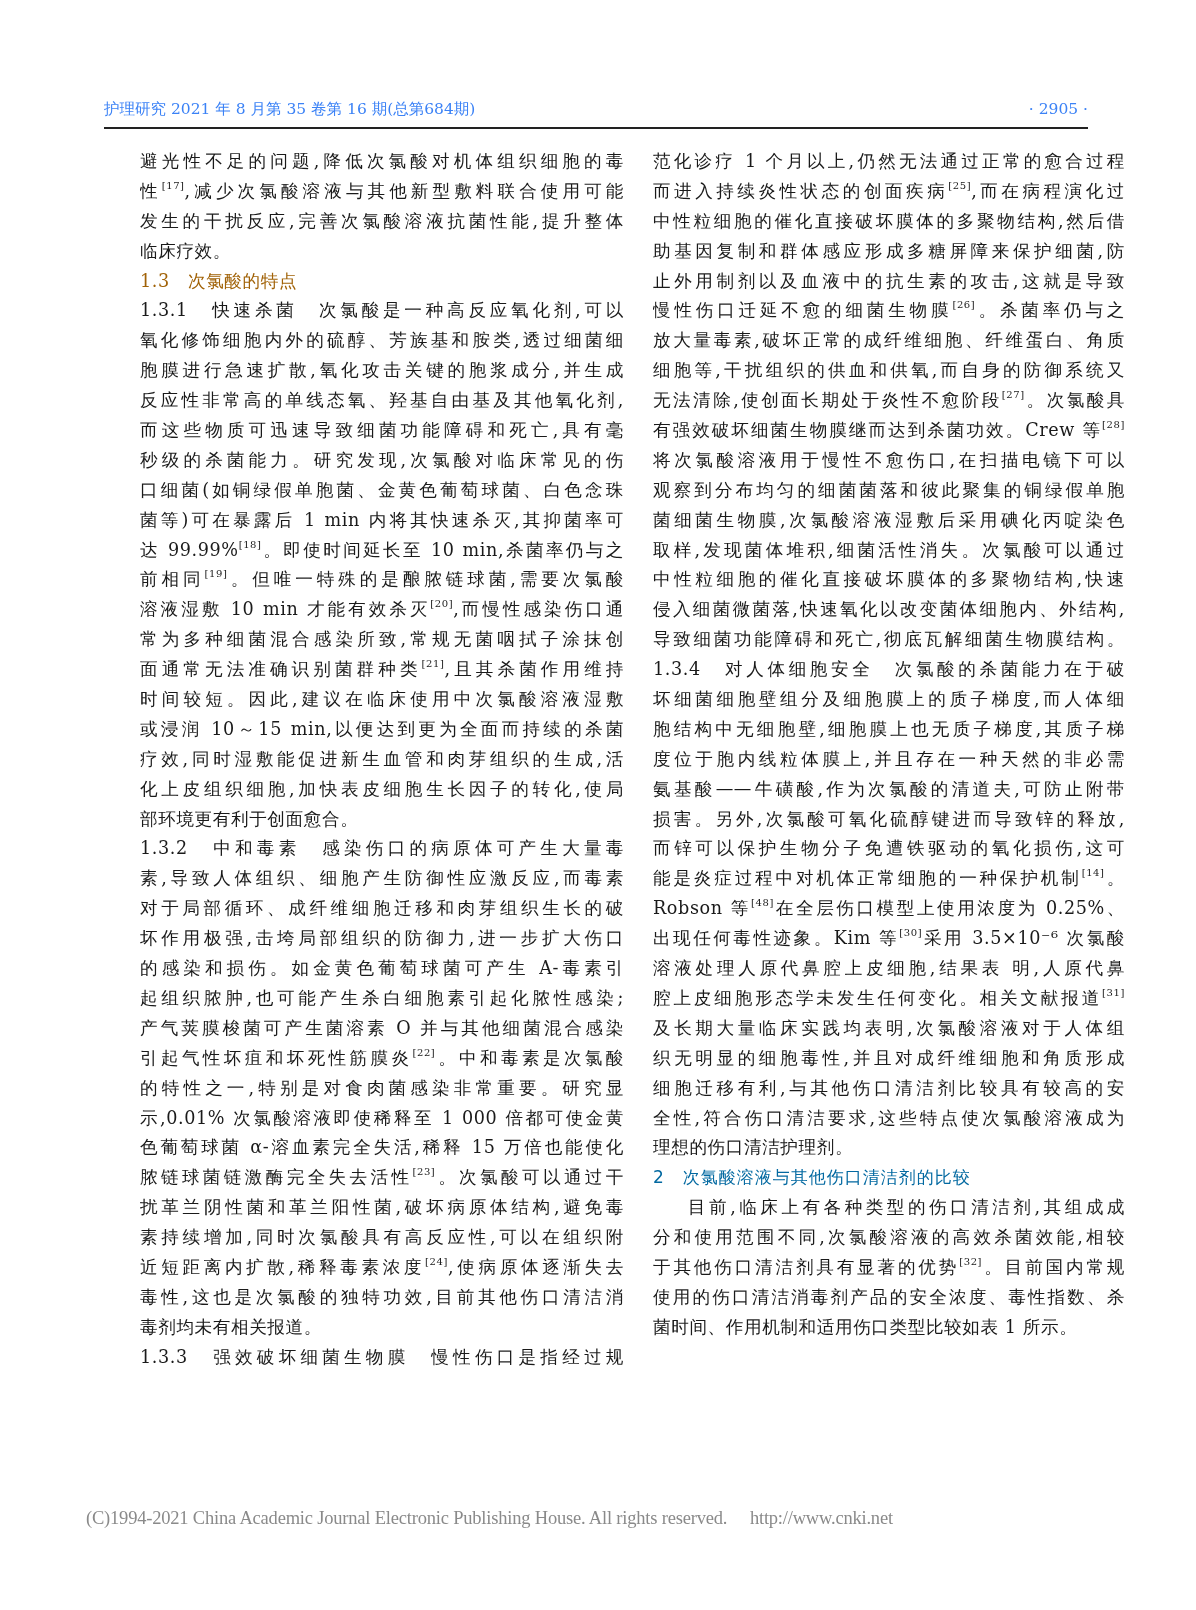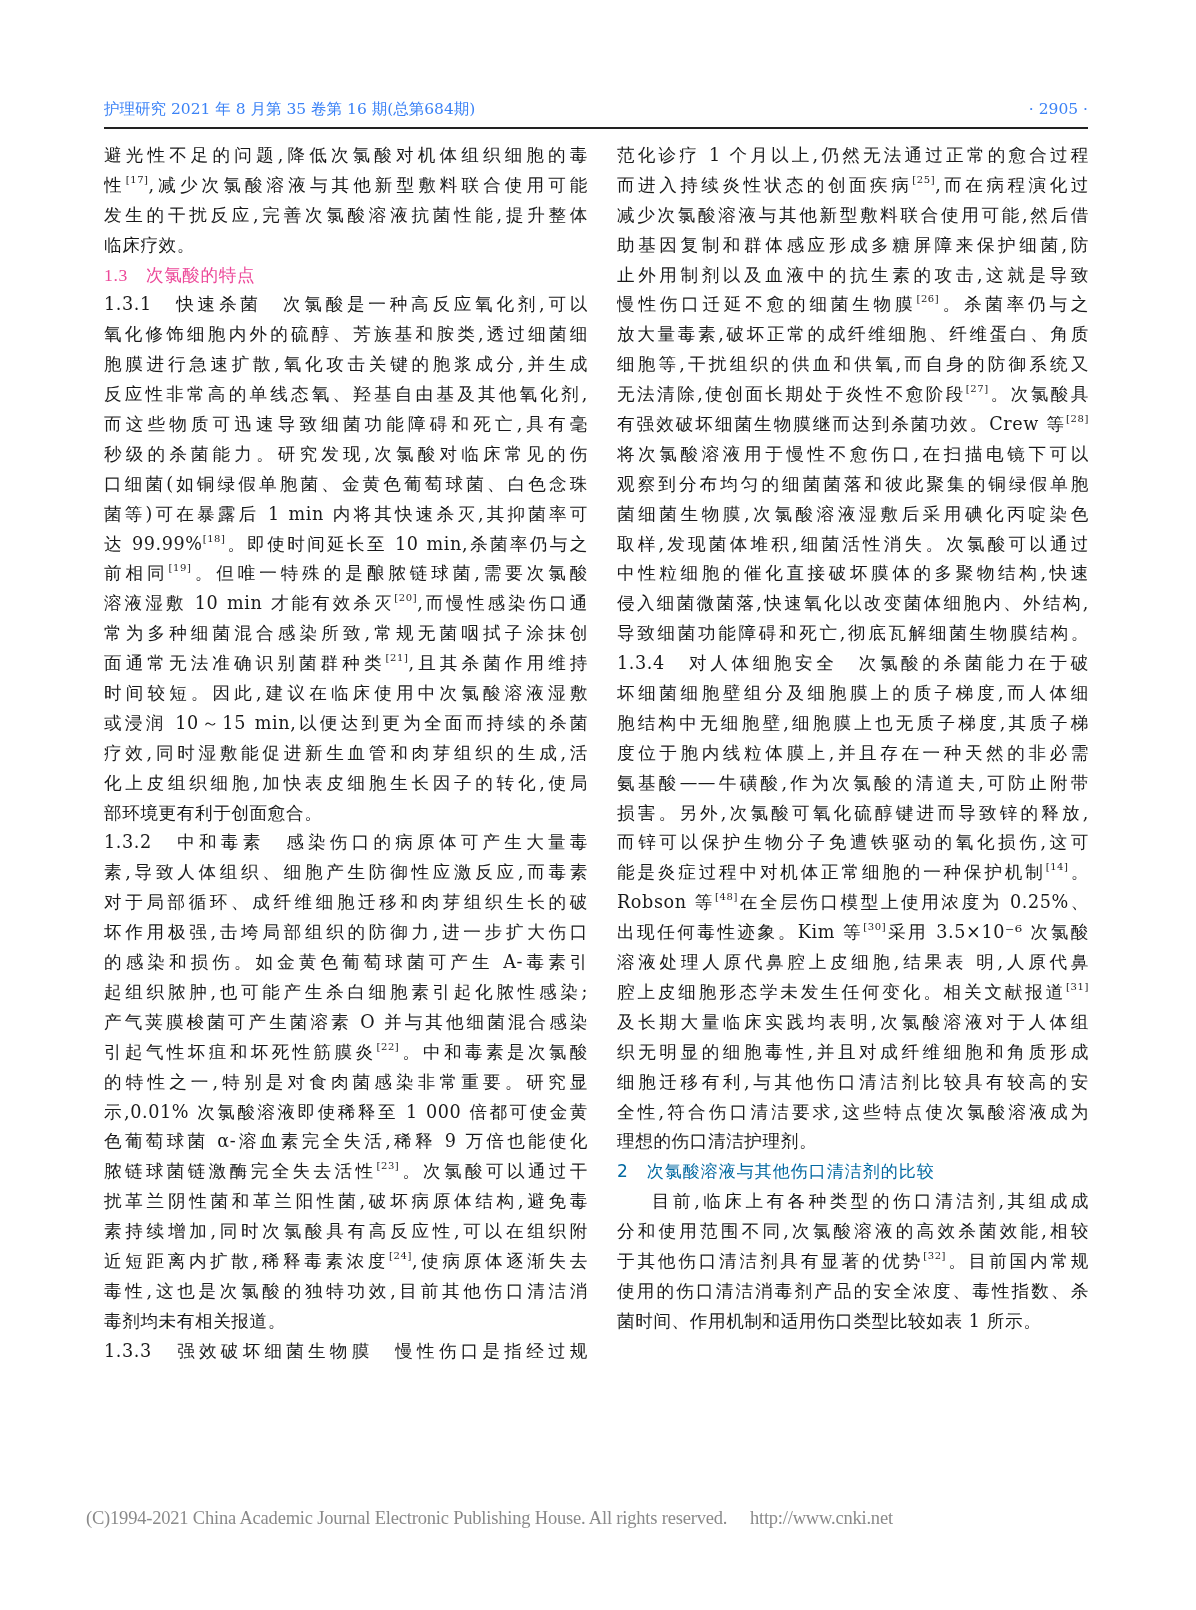--- a/index.html
+++ b/index.html
@@ -2,28 +2,28 @@
 <html><head>
 <meta charset="utf-8">
 <style>
   html, body { margin: 0; padding: 0; background: #ffffff; }
   body { width: 1196px; height: 1610px; position: relative; overflow: hidden;
          font-family: "DejaVu Serif", "Liberation Serif", serif; color: #1a1a1a; }
   .header { position: absolute; left: 104px; top: 92px; width: 984px; height: 34px;
             display: flex; justify-content: space-between; align-items: center;
             font-size: 15.5px; color: #3b82f6; }
   .header-rule { position: absolute; left: 104px; top: 127px; width: 984px; height: 2px; background: #222; }
-  .col { position: absolute; top: 141px; width: 484px; font-size: 17.6px; line-height: 29.9px;
-         letter-spacing: 0.6px; }
+  .col { position: absolute; top: 147px; width: 484px; font-size: 17.6px; line-height: 29.9px;
+         letter-spacing: 0.6px; margin-left: 36px; }
   .col.left { left: 104px; }
   .col.right { left: 617px; width: 472px; }
   .line { white-space: nowrap; overflow: hidden; text-align: justify; text-align-last: justify; height: 29.9px; }
   .line.last { text-align-last: left; }
   .line.indent { padding-left: 35px; }
-  .heading { color: #ec4899; font-family: Liberation Serif, serif; }
+  .heading { color: #a16207; }
   .h2 { color: #0369a1; font-family: "DejaVu Sans", "Liberation Sans", sans-serif; font-weight: normal; font-size: 17px; letter-spacing: 1px; }
   sup { font-size: 10px; line-height: 0; vertical-align: 8px; }
   .footer { position: absolute; left: 86px; top: 1505px; font-family: "Liberation Serif", serif;
             font-size: 18.5px; color: #8a8a8a; white-space: nowrap; letter-spacing: -0.2px; }
 </style>
 </head>
 <body>
 
 <div class="header">
   <span>护理研究 2021 年 8 月第 35 卷第 16 期(总第684期)</span>
@@ -58,33 +58,33 @@
     <div class="line"><span>1.3.2　中和毒素　感染伤口的病原体可产生大量毒</span></div>
     <div class="line"><span>素,导致人体组织、细胞产生防御性应激反应,而毒素</span></div>
     <div class="line"><span>对于局部循环、成纤维细胞迁移和肉芽组织生长的破</span></div>
     <div class="line"><span>坏作用极强,击垮局部组织的防御力,进一步扩大伤口</span></div>
     <div class="line"><span>的感染和损伤。如金黄色葡萄球菌可产生 A-毒素引</span></div>
     <div class="line"><span>起组织脓肿,也可能产生杀白细胞素引起化脓性感染;</span></div>
     <div class="line"><span>产气荚膜梭菌可产生菌溶素 O 并与其他细菌混合感染</span></div>
     <div class="line"><span>引起气性坏疽和坏死性筋膜炎</span><sup>[22]</sup><span>。中和毒素是次氯酸</span></div>
     <div class="line"><span>的特性之一,特别是对食肉菌感染非常重要。研究显</span></div>
     <div class="line"><span>示,0.01% 次氯酸溶液即使稀释至 1 000 倍都可使金黄</span></div>
-    <div class="line"><span>色葡萄球菌 α-溶血素完全失活,稀释 9 万倍也能使化</span></div>
+    <div class="line"><span>色葡萄球菌 α-溶血素完全失活,稀释 15 万倍也能使化</span></div>
     <div class="line"><span>脓链球菌链激酶完全失去活性</span><sup>[23]</sup><span>。次氯酸可以通过干</span></div>
     <div class="line"><span>扰革兰阴性菌和革兰阳性菌,破坏病原体结构,避免毒</span></div>
     <div class="line"><span>素持续增加,同时次氯酸具有高反应性,可以在组织附</span></div>
     <div class="line"><span>近短距离内扩散,稀释毒素浓度</span><sup>[24]</sup><span>,使病原体逐渐失去</span></div>
     <div class="line"><span>毒性,这也是次氯酸的独特功效,目前其他伤口清洁消</span></div>
     <div class="line last"><span>毒剂均未有相关报道。</span></div>
     <div class="line"><span>1.3.3　强效破坏细菌生物膜　慢性伤口是指经过规</span></div>
   </div>
 <div class="col right" id="col-right">
     <div class="line"><span>范化诊疗 1 个月以上,仍然无法通过正常的愈合过程</span></div>
     <div class="line"><span>而进入持续炎性状态的创面疾病</span><sup>[25]</sup><span>,而在病程演化过</span></div>
-    <div class="line"><span>减少次氯酸溶液与其他新型敷料联合使用可能,然后借</span></div>
+    <div class="line"><span>中性粒细胞的催化直接破坏膜体的多聚物结构,然后借</span></div>
     <div class="line"><span>助基因复制和群体感应形成多糖屏障来保护细菌,防</span></div>
     <div class="line"><span>止外用制剂以及血液中的抗生素的攻击,这就是导致</span></div>
     <div class="line"><span>慢性伤口迁延不愈的细菌生物膜</span><sup>[26]</sup><span>。杀菌率仍与之</span></div>
     <div class="line"><span>放大量毒素,破坏正常的成纤维细胞、纤维蛋白、角质</span></div>
     <div class="line"><span>细胞等,干扰组织的供血和供氧,而自身的防御系统又</span></div>
     <div class="line"><span>无法清除,使创面长期处于炎性不愈阶段</span><sup>[27]</sup><span>。次氯酸具</span></div>
     <div class="line"><span>有强效破坏细菌生物膜继而达到杀菌功效。Crew 等</span><sup>[28]</sup></div>
     <div class="line"><span>将次氯酸溶液用于慢性不愈伤口,在扫描电镜下可以</span></div>
     <div class="line"><span>观察到分布均匀的细菌菌落和彼此聚集的铜绿假单胞</span></div>
     <div class="line"><span>菌细菌生物膜,次氯酸溶液湿敷后采用碘化丙啶染色</span></div>

